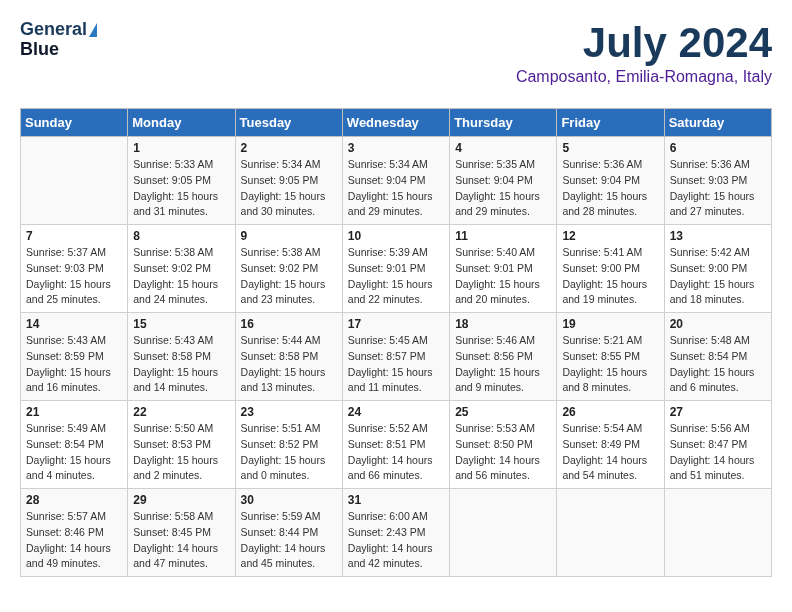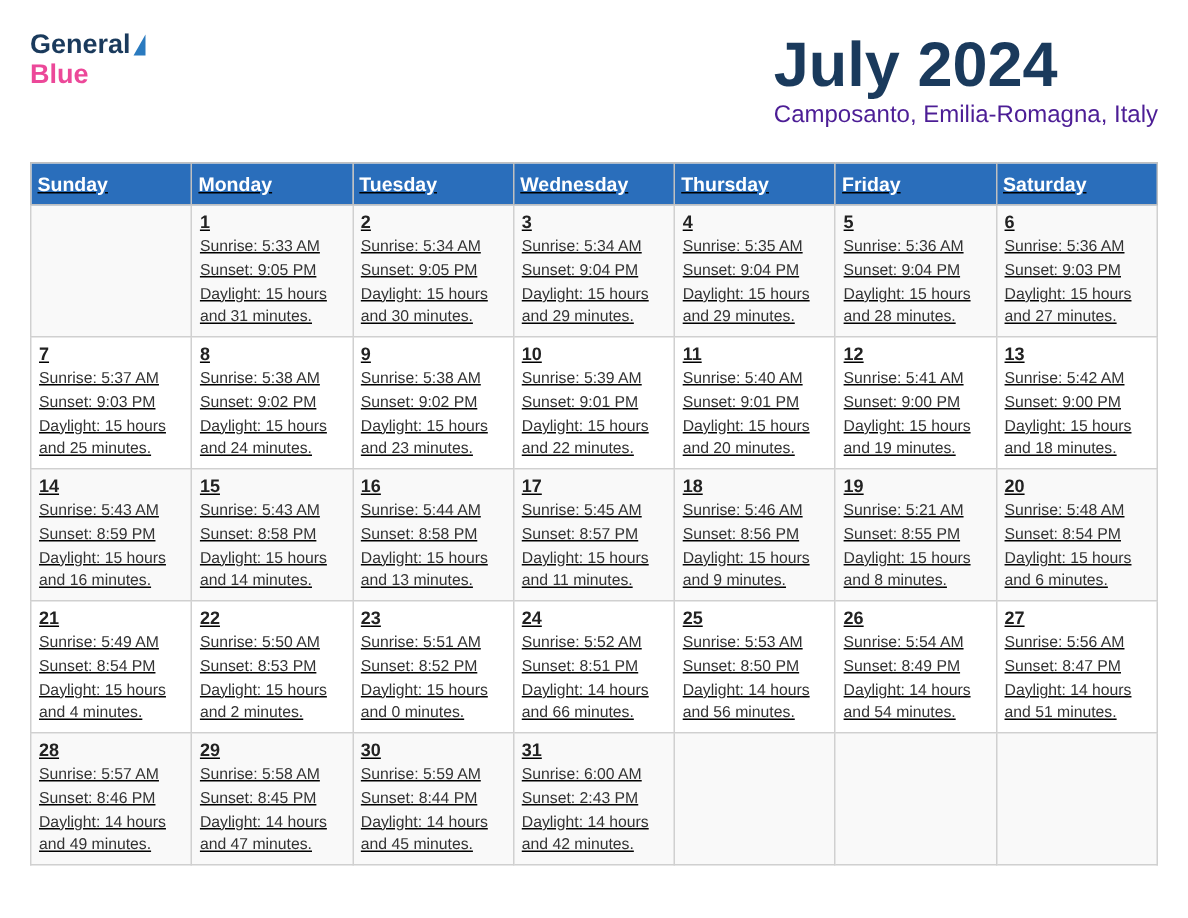--- a/index.html
+++ b/index.html
@@ -21,51 +21,50 @@
       flex-direction: column;
       align-items: flex-start;
     }
     .logo-text {
       font-size: 18px;
       font-weight: bold;
       color: #1a3a5c;
       line-height: 1.1;
     }
     .logo-blue {
-      color: #ec4899;
+      color: #0f172a;
     }
     .logo-triangle {
       display: inline-block;
       width: 0;
       height: 0;
       border-left: 8px solid transparent;
       border-right: 0px solid transparent;
       border-bottom: 14px solid #2a7abf;
       margin-left: 2px;
       vertical-align: middle;
     }
     .title-block {
-      text-align: left;
+      text-align: right;
     }
     .month-title {
       font-size: 42px;
       font-weight: bold;
       color: #1a3a5c;
       line-height: 1.1;
     }
     .location-title {
       font-size: 16px;
       color: #4c1d95;
       margin-top: 2px;
     }
     table {
       width: 100%;
       border-collapse: collapse;
       table-layout: fixed;
-      text-decoration: underline;
     }
     thead th {
       background-color: #2a6ebb;
       color: #fff;
       font-size: 13px;
       font-weight: bold;
       padding: 6px 4px;
       text-align: left;
       border: 1px solid #c0c0c0;
     }

